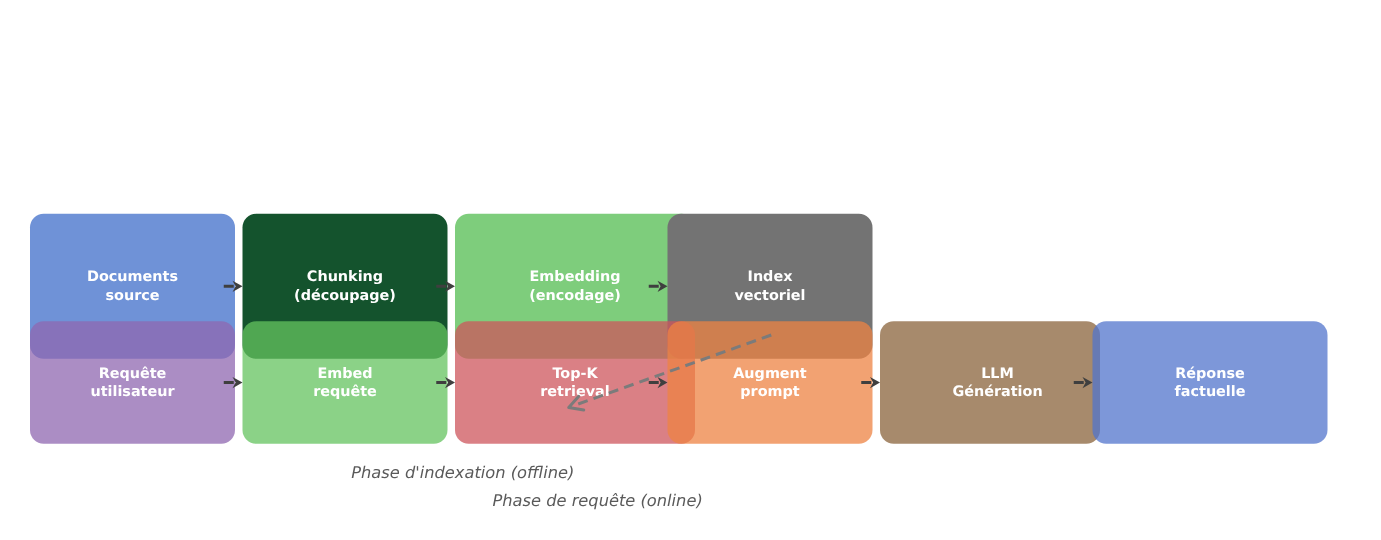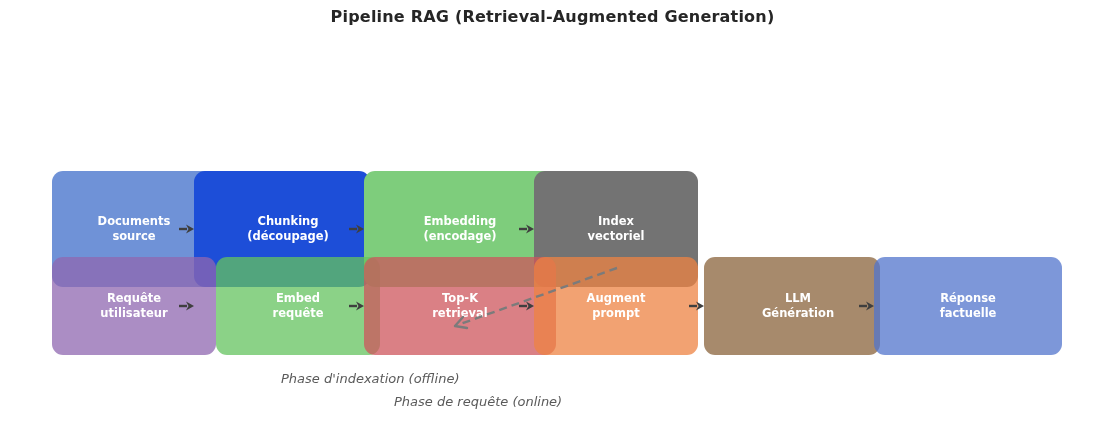--- a/index.html
+++ b/index.html
@@ -32,34 +32,34 @@
   }
   .box .lbl {
     color: #ffffff;
     font-weight: bold;
     font-size: 11.5px;
     line-height: 15px;
     white-space: pre-line;
   }
   .row-top    { top: 171px; height: 116px; z-index: 1; }
   .row-bottom { top: 257px; height:  98px; z-index: 2; }
-  .c0 { left:  24px; width: 164px; margin-left: 28px; }
+  .c0 { left:  24px; width: 164px; }
   .c1 { left: 194px; width: 164px; }
   .c2 { left: 364px; width: 192px; }
   .c3 { left: 534px; width: 164px; }
   .c4 { left: 704px; width: 164px; padding-left: 12px; }
   .c5 { left: 874px; width: 188px; }
 
   .bg-doc    { background: #6f92d7; }
-  .bg-chunk  { background: #1d4ed8; padding-left: 12px; }
+  .bg-chunk  { background: #14532d; }
   .bg-embed  { background: #7ecd7c; }
   .bg-index  { background: #737373; }
   
   .bg-query  { background: rgba(143,103,176,0.75); }
-  .bg-embedq { background: rgba(100,195,95,0.75); margin-left: 22px; }
+  .bg-embedq { background: rgba(100,195,95,0.75); }
   .bg-topk   { background: rgba(206,86,92,0.75); }
   .bg-augm   { background: rgba(238,131,67,0.75); }
   .bg-llm    { background: rgba(138,99,59,0.75); }
   .bg-answer { background: rgba(82,116,204,0.75); }
 
   .phase-label {
     position: absolute;
     font-size: 13px;
     font-style: italic;
     color: #5a5a5a;
@@ -78,21 +78,20 @@
   .solid-arrow line  { stroke: #3f3f3f; stroke-width: 2.4; }
   .solid-arrow path  { fill: #3f3f3f; }
   .dashed-arrow line { stroke: #7b7b7b; stroke-width: 2.4; stroke-dasharray: 8 5; }
   .dashed-arrow path { stroke: #7b7b7b; stroke-width: 2.4; fill: none; stroke-linecap: round; }
 </style>
 </head>
 <body>
 
 <div class="canvas">
 
-  <div class="title">Pipeline RAG (Retrieval-Augmented Generation)</div>
 
   <div class="box row-top c0 bg-doc">
     <span class="lbl">Documents
 source</span>
   </div>
   <div class="box row-top c1 bg-chunk">
     <span class="lbl">Chunking
 (découpage)</span>
   </div>
   <div class="box row-top c2 bg-embed">

